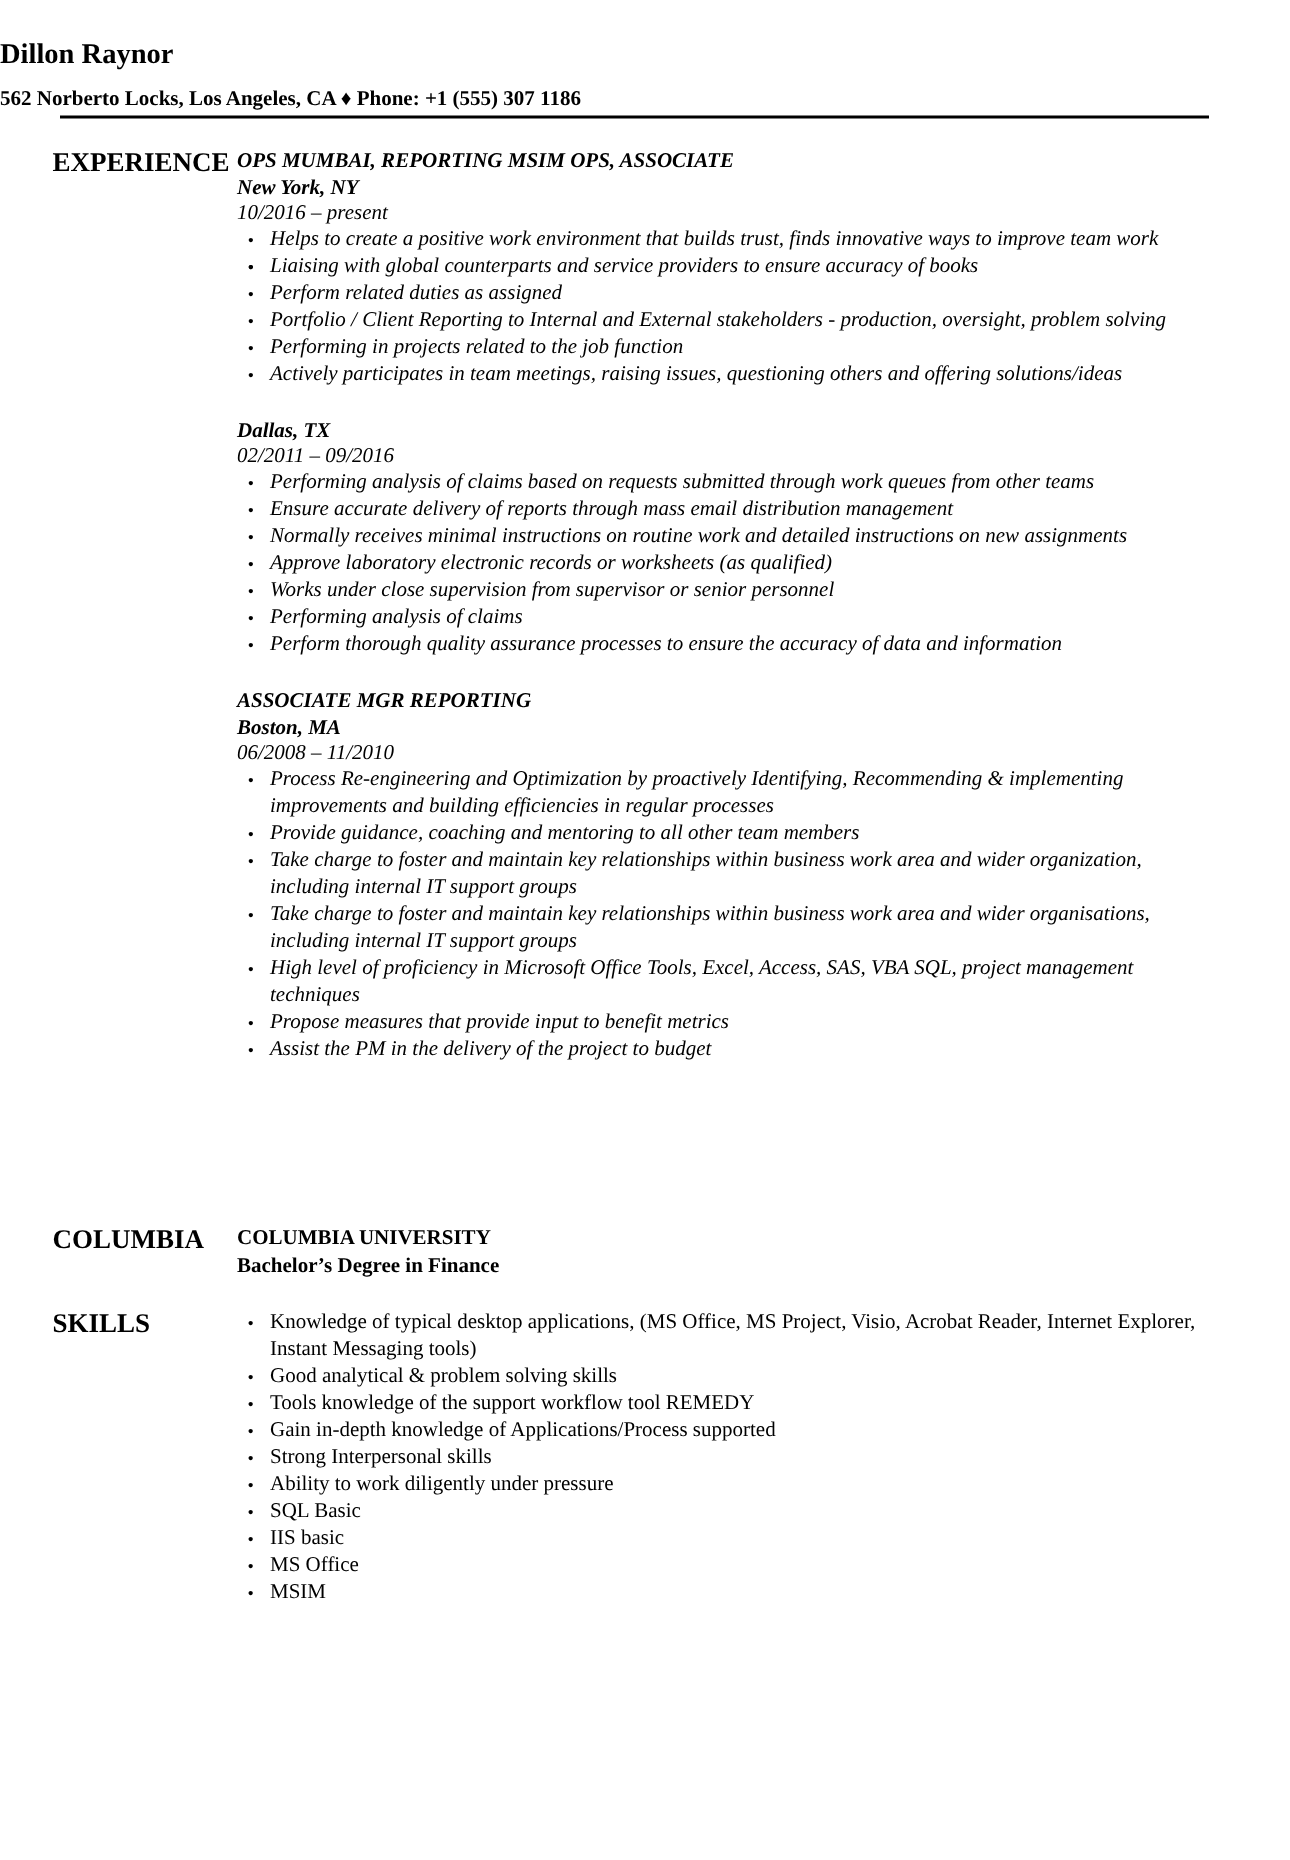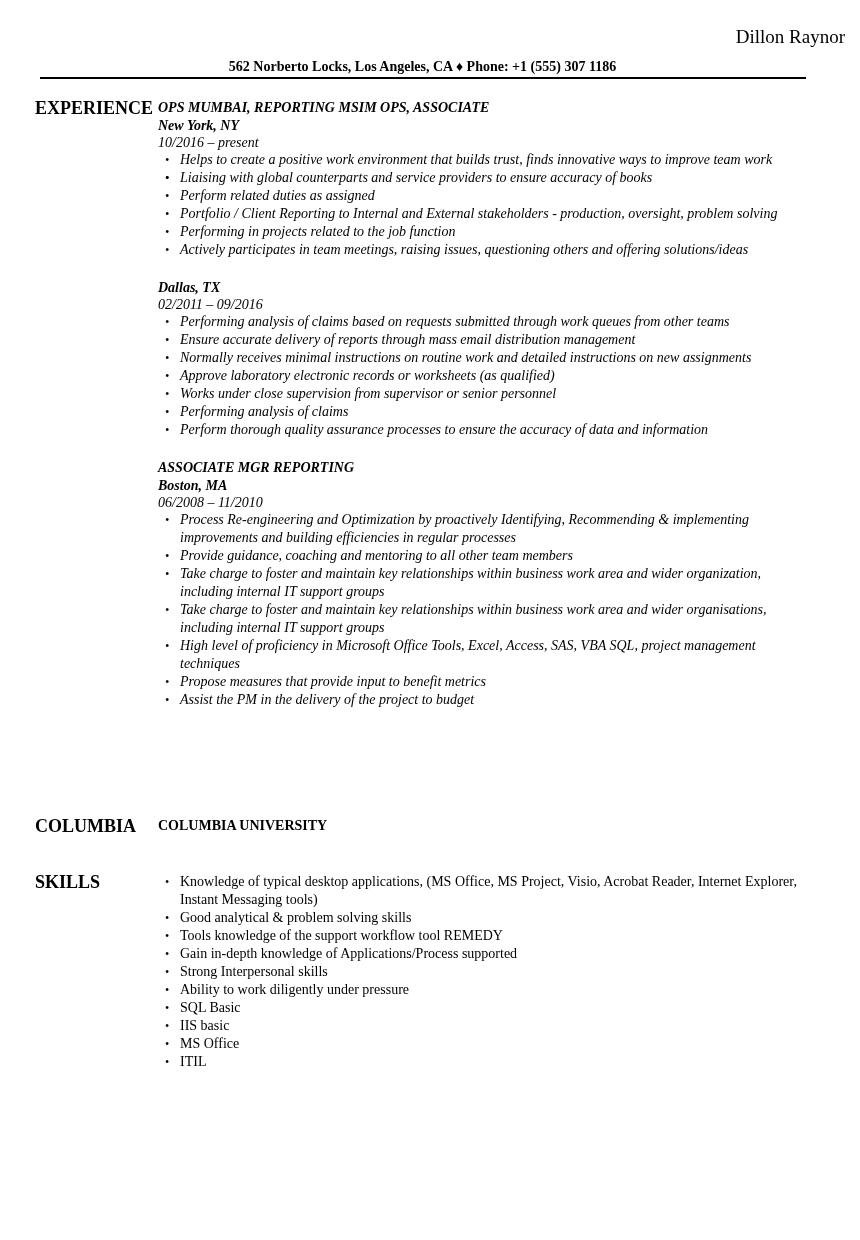--- a/index.html
+++ b/index.html
@@ -1,25 +1,25 @@
 <!DOCTYPE html>
 <html><head>
 <meta charset="utf-8">
 <style>
   html, body { margin: 0; padding: 0; background: #ffffff; }
   body {
     width: 860px; height: 1240px; position: relative; overflow: hidden;
     font-family: "Liberation Serif", serif; color: #000;
   }
   .header-name {
-    position: absolute; top: 25px; left: 0; width: 845px; text-align: right;
-    font-weight: normal; font-size: 19px; line-height: 24px;
+    position: absolute; top: 25px; left: 0; width: 845px; text-align: left;
+    font-weight: bold; font-size: 19px; line-height: 24px;
   }
   .header-contact {
-    position: absolute; top: 58px; left: 0; width: 845px; text-align: center;
+    position: absolute; top: 58px; left: 0; width: 845px; text-align: left;
     font-weight: bold; font-size: 14px; line-height: 18px;
   }
   .header-rule {
     position: absolute; top: 77px; left: 40px; width: 766px; height: 2px; background: #000;
   }
   .section { position: absolute; left: 0; width: 860px; }
   .section-label {
     position: absolute; left: 35px; font-weight: bold; font-size: 18px; line-height: 18px;
   }
   .section-body { position: absolute; left: 158px; width: 650px; }
@@ -88,32 +88,33 @@
           <li><span class="bullet">•</span><span>Assist the PM in the delivery of the project to budget</span></li>
         </ul>
     </div>
   </div>
 </div>
 
 <div class="section" style="top:817px;">
   <div class="section-label">COLUMBIA</div>
   <div class="section-body">
     <div class="edu-school">COLUMBIA UNIVERSITY</div>
+    <div class="edu-degree">Bachelor’s Degree in Finance</div>
   </div>
 </div>
 
 <div class="section" style="top:873px;">
   <div class="section-label">SKILLS</div>
   <div class="section-body">
     <ul class="bullets" id="skills-list">
         <li><span class="bullet">•</span><span>Knowledge of typical desktop applications, (MS Office, MS Project, Visio, Acrobat Reader, Internet Explorer, Instant Messaging tools)</span></li>
         <li><span class="bullet">•</span><span>Good analytical &amp; problem solving skills</span></li>
         <li><span class="bullet">•</span><span>Tools knowledge of the support workflow tool REMEDY</span></li>
         <li><span class="bullet">•</span><span>Gain in-depth knowledge of Applications/Process supported</span></li>
         <li><span class="bullet">•</span><span>Strong Interpersonal skills</span></li>
         <li><span class="bullet">•</span><span>Ability to work diligently under pressure</span></li>
         <li><span class="bullet">•</span><span>SQL Basic</span></li>
         <li><span class="bullet">•</span><span>IIS basic</span></li>
         <li><span class="bullet">•</span><span>MS Office</span></li>
-        <li><span class="bullet">•</span><span>ITIL</span></li>
+        <li><span class="bullet">•</span><span>MSIM</span></li>
       </ul>
   </div>
 </div>
 
 </body></html>

